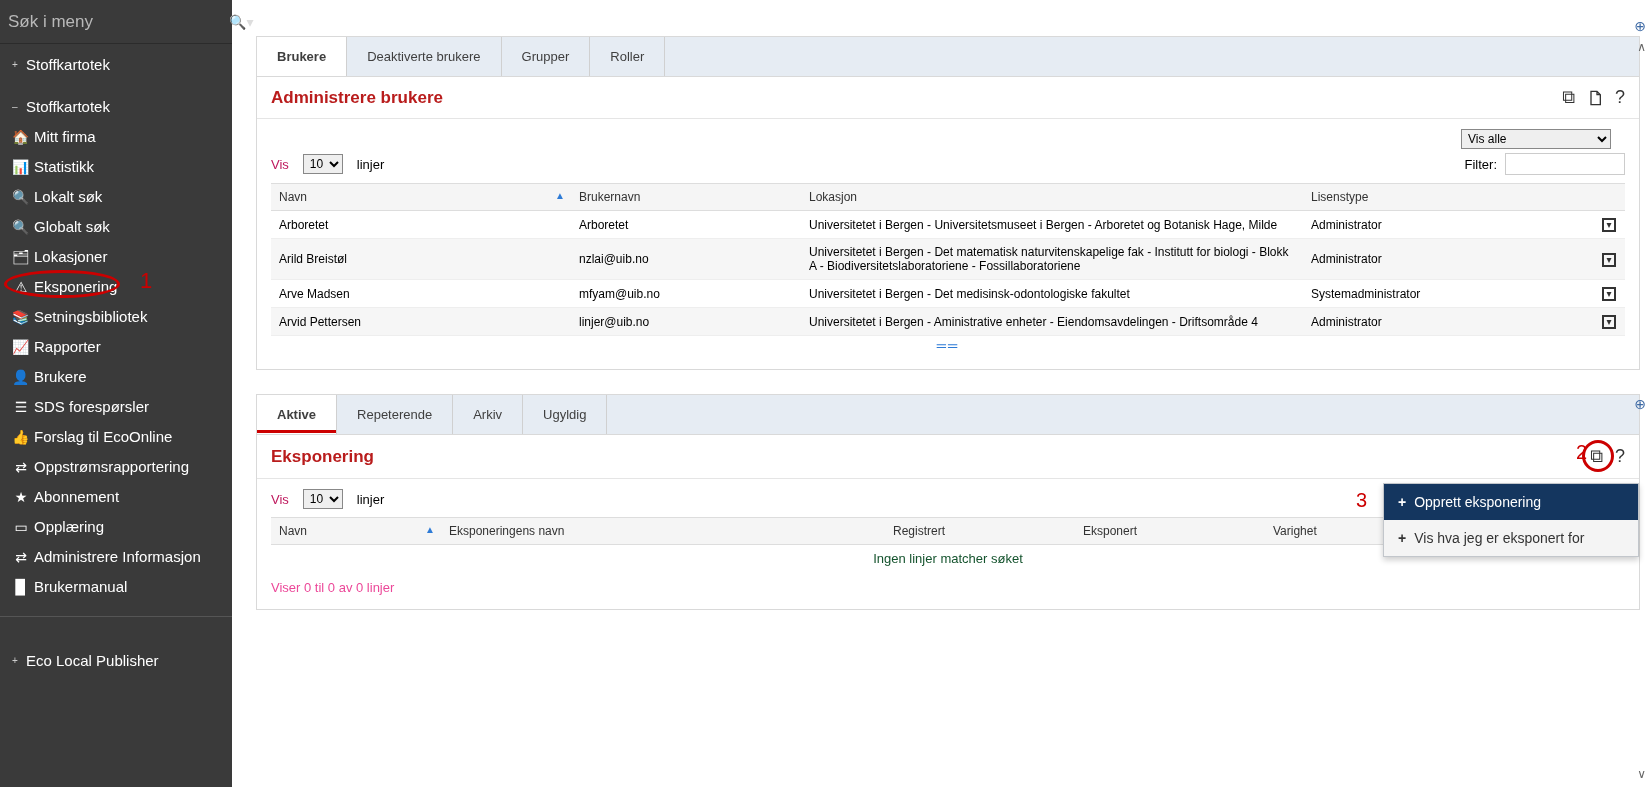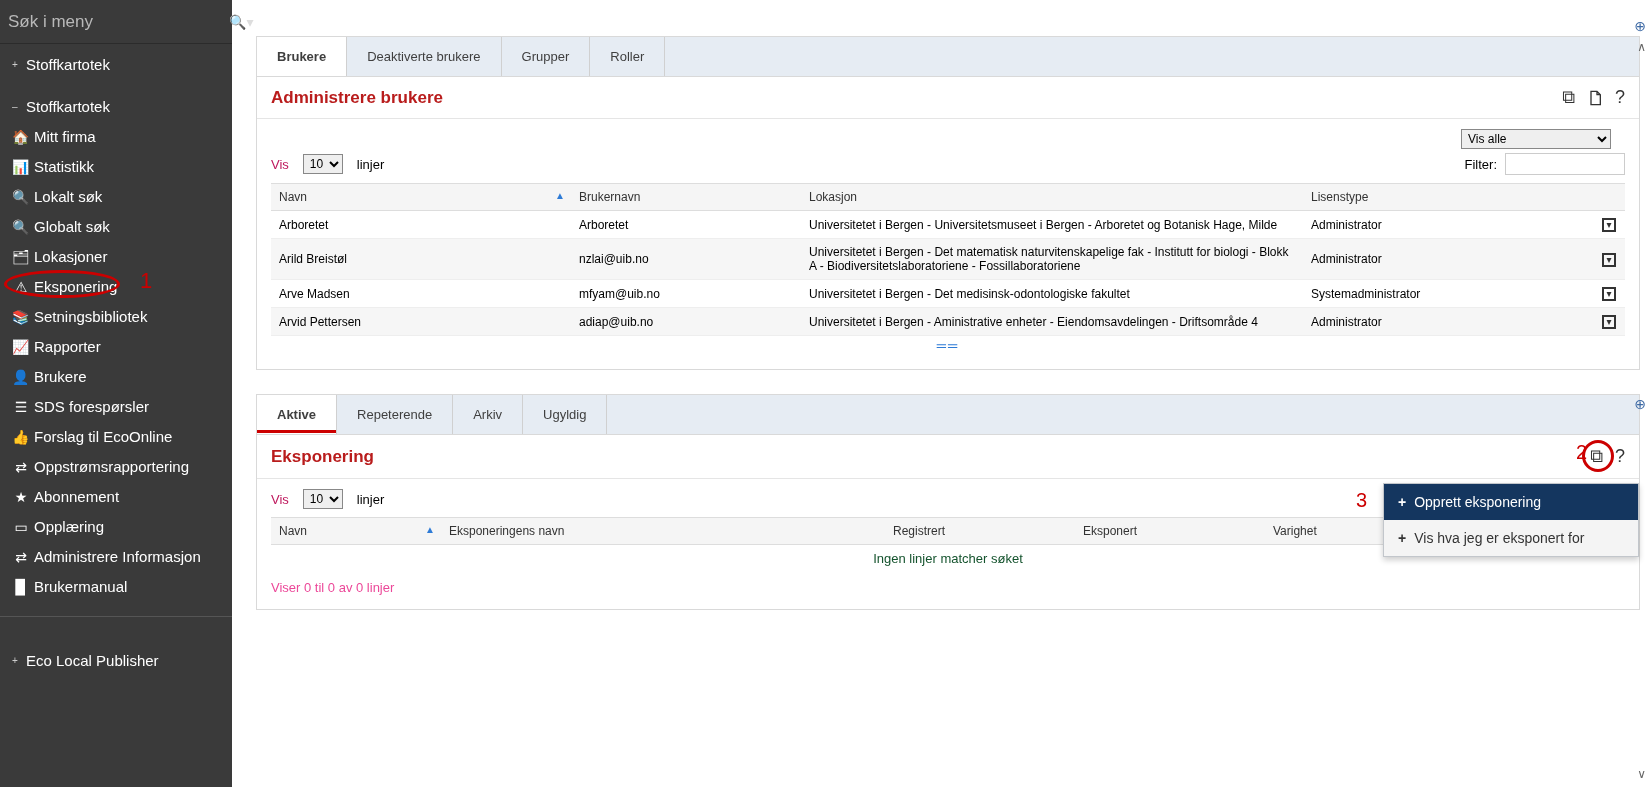--- a/index.html
+++ b/index.html
@@ -470,21 +470,21 @@
             </tr>
             <tr>
               <td>Arve Madsen</td>
               <td>mfyam@uib.no</td>
               <td>Universitetet i Bergen - Det medisinsk-odontologiske fakultet</td>
               <td>Systemadministrator</td>
               <td class="row-action"><span>▾</span></td>
             </tr>
             <tr>
               <td>Arvid Pettersen</td>
-              <td>adiap@uib.no</td>
+              <td>linjer@uib.no</td>
               <td>Universitetet i Bergen - Aministrative enheter - Eiendomsavdelingen - Driftsområde 4</td>
               <td>Administrator</td>
               <td class="row-action"><span>▾</span></td>
             </tr>
           </tbody>
       </table>
       <div class="drag-handle">══</div>
     </div>
   </section>
 

